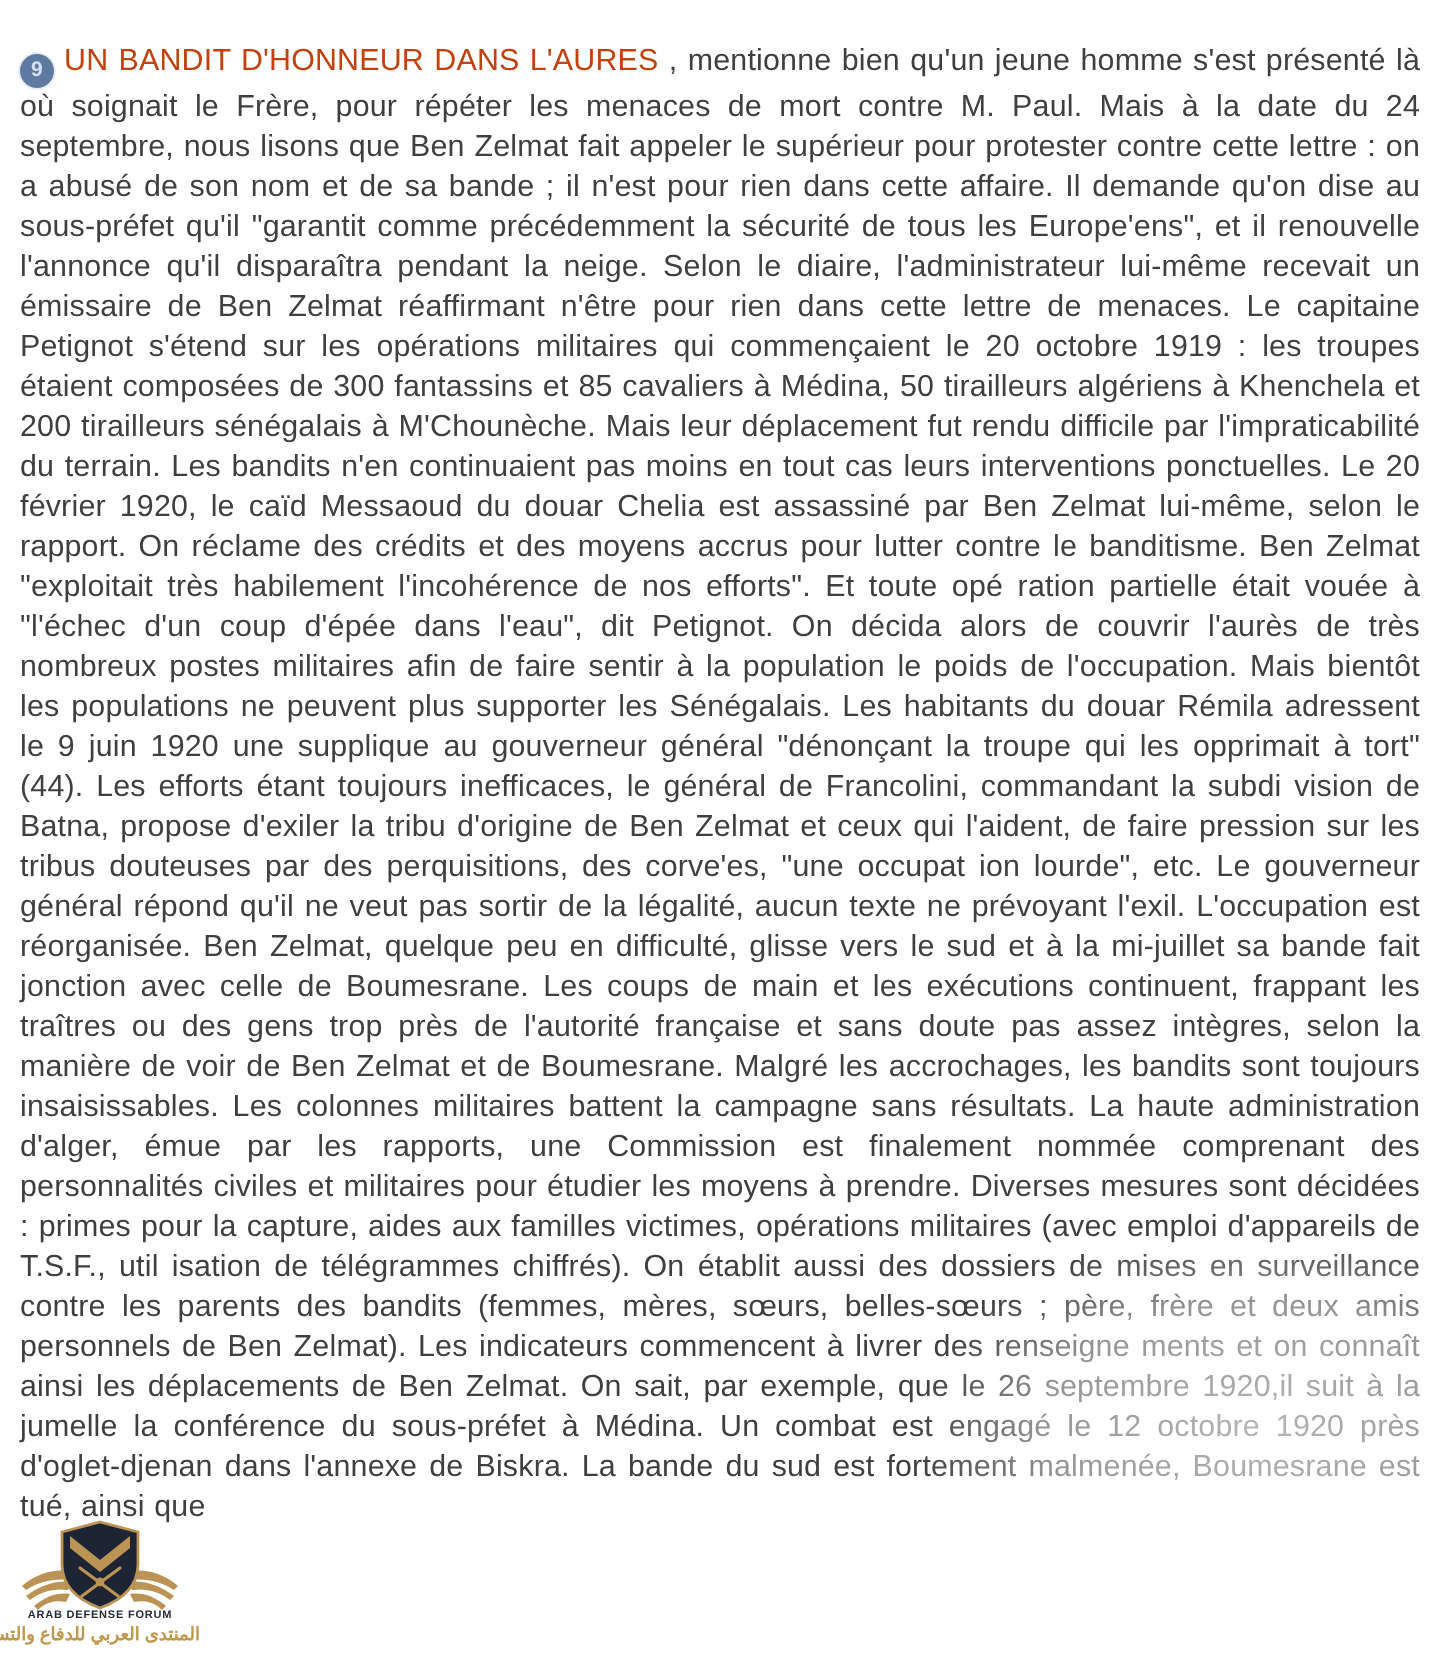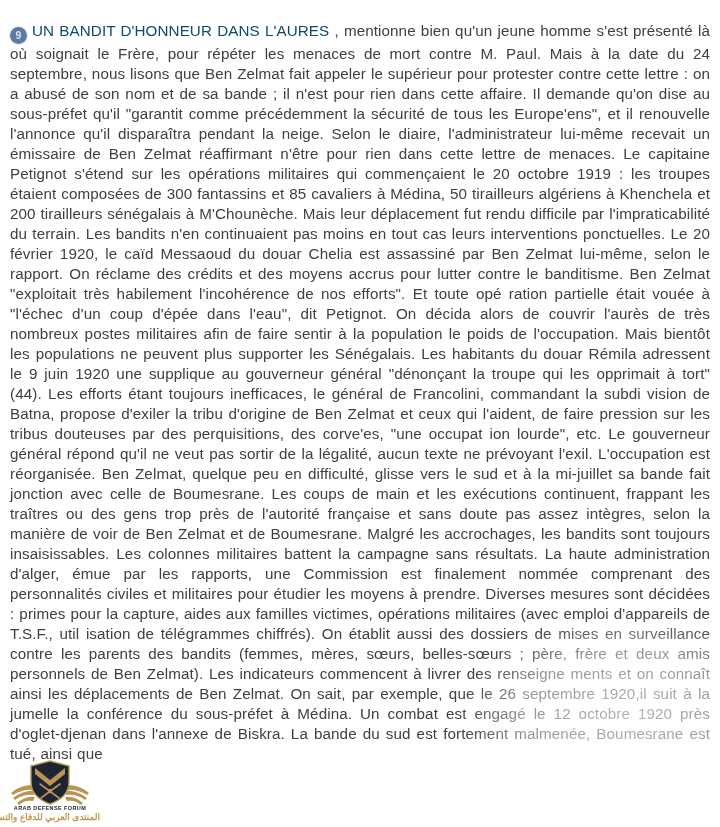--- a/index.html
+++ b/index.html
@@ -34,21 +34,21 @@
     background: #5d7ba1;
     color: #d5e0ee;
     font-size: 10.5px;
     font-weight: bold;
     align-items: center;
     justify-content: center;
     vertical-align: -3px;
     margin-right: 5px;
     box-shadow: inset 0 0 0 1.5px #70149c00, 0 0 0 1px #8fa5c133;
   }
-  .title { color: #0c4a6e; }
+  .title { color: #c2410c; }
   
   .fade-overlay {
     position: absolute;
     left: 460px; top: 615px;
     width: 340px; height: 200px;
     background: radial-gradient(ellipse at center, rgba(255,255,255,0.62) 0%, rgba(255,255,255,0.45) 45%, rgba(255,255,255,0) 72%);
     pointer-events: none;
   }
   .watermark {
     position: absolute;

